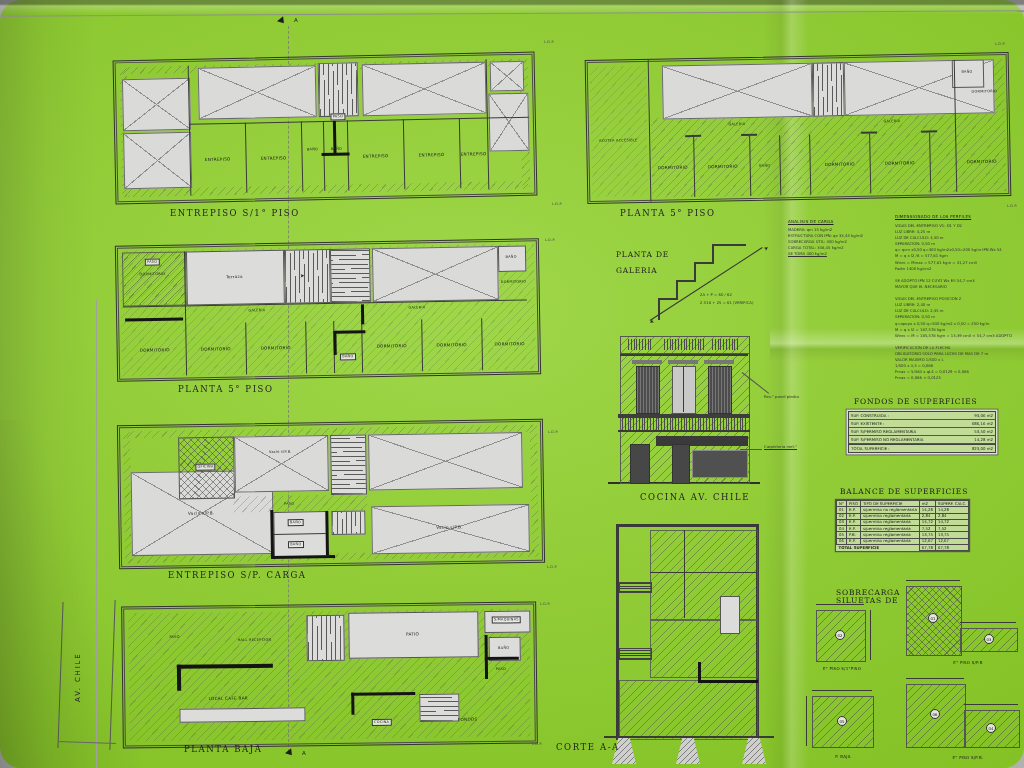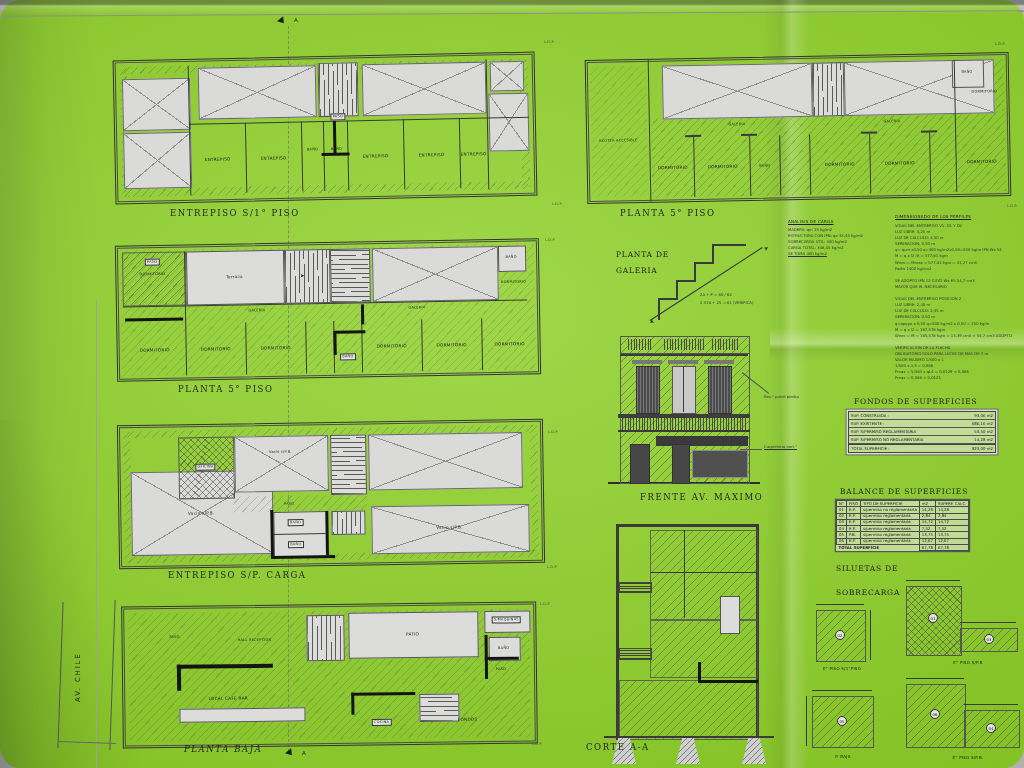--- a/index.html
+++ b/index.html
@@ -213,21 +213,21 @@
     <div class="rl" style="left:105px;top:92px;">LOCAL CAFE BAR</div>
     <div class="a wp" style="left:56px;top:102px;width:124px;height:12px;"></div>
     <div class="a bk" style="left:54px;top:58px;width:96px;height:3.5px;"></div>
     <div class="a bk" style="left:54px;top:58px;width:3.5px;height:26px;"></div>
     <div class="a bk" style="left:228px;top:88px;width:64px;height:3px;"></div>
     <div class="a bk" style="left:228px;top:88px;width:3px;height:22px;"></div>
     <div class="rl s b" style="left:258px;top:118px;">COCINA</div>
     <div class="a sth" style="left:296px;top:90px;width:38px;height:26px;"></div>
     <div class="rl" style="left:344px;top:116px;">FONDOS</div>
   </div>
-  <div class="pt" style="left:184px;top:744px;font-style:italic;">PLANTA BAJA</div>
+  <div class="pt" style="left:184px;top:744px;">PLANTA BAJA</div>
 
   <div class="a" style="left:60px;top:602px;width:1.2px;height:146px;background:#555;transform:rotate(2deg);"></div>
   <div class="a" style="left:112px;top:600px;width:1.2px;height:150px;background:#555;transform:rotate(2deg);"></div>
   <div class="a" style="left:58px;top:742px;width:58px;height:1px;background:#666;transform:rotate(2deg);"></div>
   <div class="a" style="left:74px;top:702px;font-family:'DejaVu Sans',sans-serif;font-size:7px;letter-spacing:1.8px;color:#222;transform:rotate(-90deg);transform-origin:left top;white-space:nowrap;">AV. CHILE</div>
 
   <div class="ldp" style="left:544px;top:40px;">L.D.P.</div>
   <div class="ldp" style="left:552px;top:202px;">L.D.P.</div>
   <div class="ldp" style="left:545px;top:238px;">L.D.P.</div>
   <div class="ldp" style="left:548px;top:430px;">L.D.P.</div>
@@ -314,42 +314,42 @@
     <div class="a pl" style="left:10px;top:98px;width:132px;height:2px;"></div>
     <div class="a" style="left:48px;top:104px;width:92px;height:10px;background:#3a3a3a;"></div>
     <div class="a" style="left:22px;top:112px;width:18px;height:38px;background:#474747;border:.8px solid #333;"></div>
     <div class="a" style="left:64px;top:112px;width:16px;height:38px;background:#474747;border:.8px solid #333;"></div>
     <div class="a" style="left:84px;top:118px;width:54px;height:26px;background:#505050;border:1px solid #8a8a8a;"></div>
   </div>
   <div class="a" style="left:742px;top:372px;width:34px;height:1px;background:#555;transform:rotate(38deg);transform-origin:left center;"></div>
   <div class="tx" style="left:764px;top:394px;">Rev.° panel piedra</div>
   <div class="a" style="left:740px;top:449px;width:22px;height:1px;background:#555;"></div>
   <div class="tx" style="left:764px;top:444px;text-decoration:underline;">Carpinteria met.°</div>
-  <div class="pt" style="left:640px;top:492px;">FRENTE AV. MAXIMO</div>
+  <div class="pt" style="left:640px;top:492px;">COCINA AV. CHILE</div>
 
   <div class="a" style="left:612px;top:522px;width:152px;height:230px;">
     <div class="a pl" style="left:4px;top:2px;width:3px;height:216px;"></div>
     <div class="a pl" style="left:144px;top:2px;width:3px;height:216px;"></div>
     <div class="a pl" style="left:4px;top:2px;width:143px;height:2.5px;"></div>
     <div class="a w hA" style="left:38px;top:8px;width:106px;height:88px;opacity:.85;"></div>
     <div class="a pl" style="left:72px;top:8px;width:1px;height:88px;"></div>
     <div class="a pl" style="left:38px;top:50px;width:106px;height:1px;"></div>
     <div class="a w hA" style="left:38px;top:98px;width:106px;height:56px;opacity:.85;"></div>
     <div class="a wp" style="left:108px;top:74px;width:18px;height:36px;"></div>
     <div class="a w hA" style="left:7px;top:158px;width:137px;height:58px;opacity:.85;"></div>
     <div class="a slab" style="left:7px;top:60px;width:31px;height:9px;"></div>
     <div class="a slab" style="left:7px;top:126px;width:31px;height:10px;"></div>
     <div class="a bk" style="left:86px;top:140px;width:3px;height:20px;"></div>
     <div class="a bk" style="left:86px;top:158px;width:60px;height:3px;"></div>
     <div class="a pl" style="left:-8px;top:214px;width:170px;height:1.5px;"></div>
     <div class="a foot" style="left:0;top:216px;width:24px;height:26px;"></div>
     <div class="a foot" style="left:64px;top:216px;width:24px;height:26px;"></div>
     <div class="a foot" style="left:130px;top:216px;width:24px;height:26px;"></div>
   </div>
-  <div class="pt" style="left:586px;top:742px;">CORTE A-A</div>
+  <div class="pt" style="left:556px;top:742px;">CORTE A-A</div>
 
   <div class="st" style="left:854px;top:397px;">FONDOS DE SUPERFICIES</div>
   <div class="a" style="left:848px;top:411px;width:146px;border:1px solid #444;box-shadow:0 0 0 1.5px #dcdcda,0 0 0 2.3px #555;background:rgba(235,235,233,.55);">
     <div class="brow">
         <span>SUP. CONSTRUIDA :</span>
         <span>93,06 m2</span>
       </div>
     <div class="brow">
         <span>SUP. EXISTENTE :</span>
         <span>686,16 m2</span>
@@ -423,21 +423,21 @@
       </tr>
       <tr>
         <td colspan="3" style="border-left:none;border-bottom:none;font-weight:bold;">TOTAL SUPERFICIE</td>
         <td>67,78</td>
         <td>67,78</td>
       </tr>
     </tbody>
       </table>
   </div>
 
-  <div class="st" style="left:836px;top:564px;">SILUETAS DE</div>
+  <div class="st" style="left:836px;top:596px;">SILUETAS DE</div>
   <div class="st" style="left:836px;top:588px;">SOBRECARGA</div>
 
   <div class="a w hA" style="left:816px;top:610px;width:48px;height:50px;"></div>
   <div class="a pl" style="left:816px;top:604px;width:48px;height:.8px;"></div>
   <div class="a pl" style="left:870px;top:610px;width:.8px;height:50px;"></div>
   <div class="circ" style="left:840px;top:635px;">02</div>
   <div class="rl" style="left:842px;top:668px;font-size:4px;">E° PISO S/1°PISO</div>
 
   <div class="a w hX" style="left:906px;top:586px;width:54px;height:68px;"></div>
   <div class="a w hA" style="left:960px;top:628px;width:56px;height:22px;"></div>

